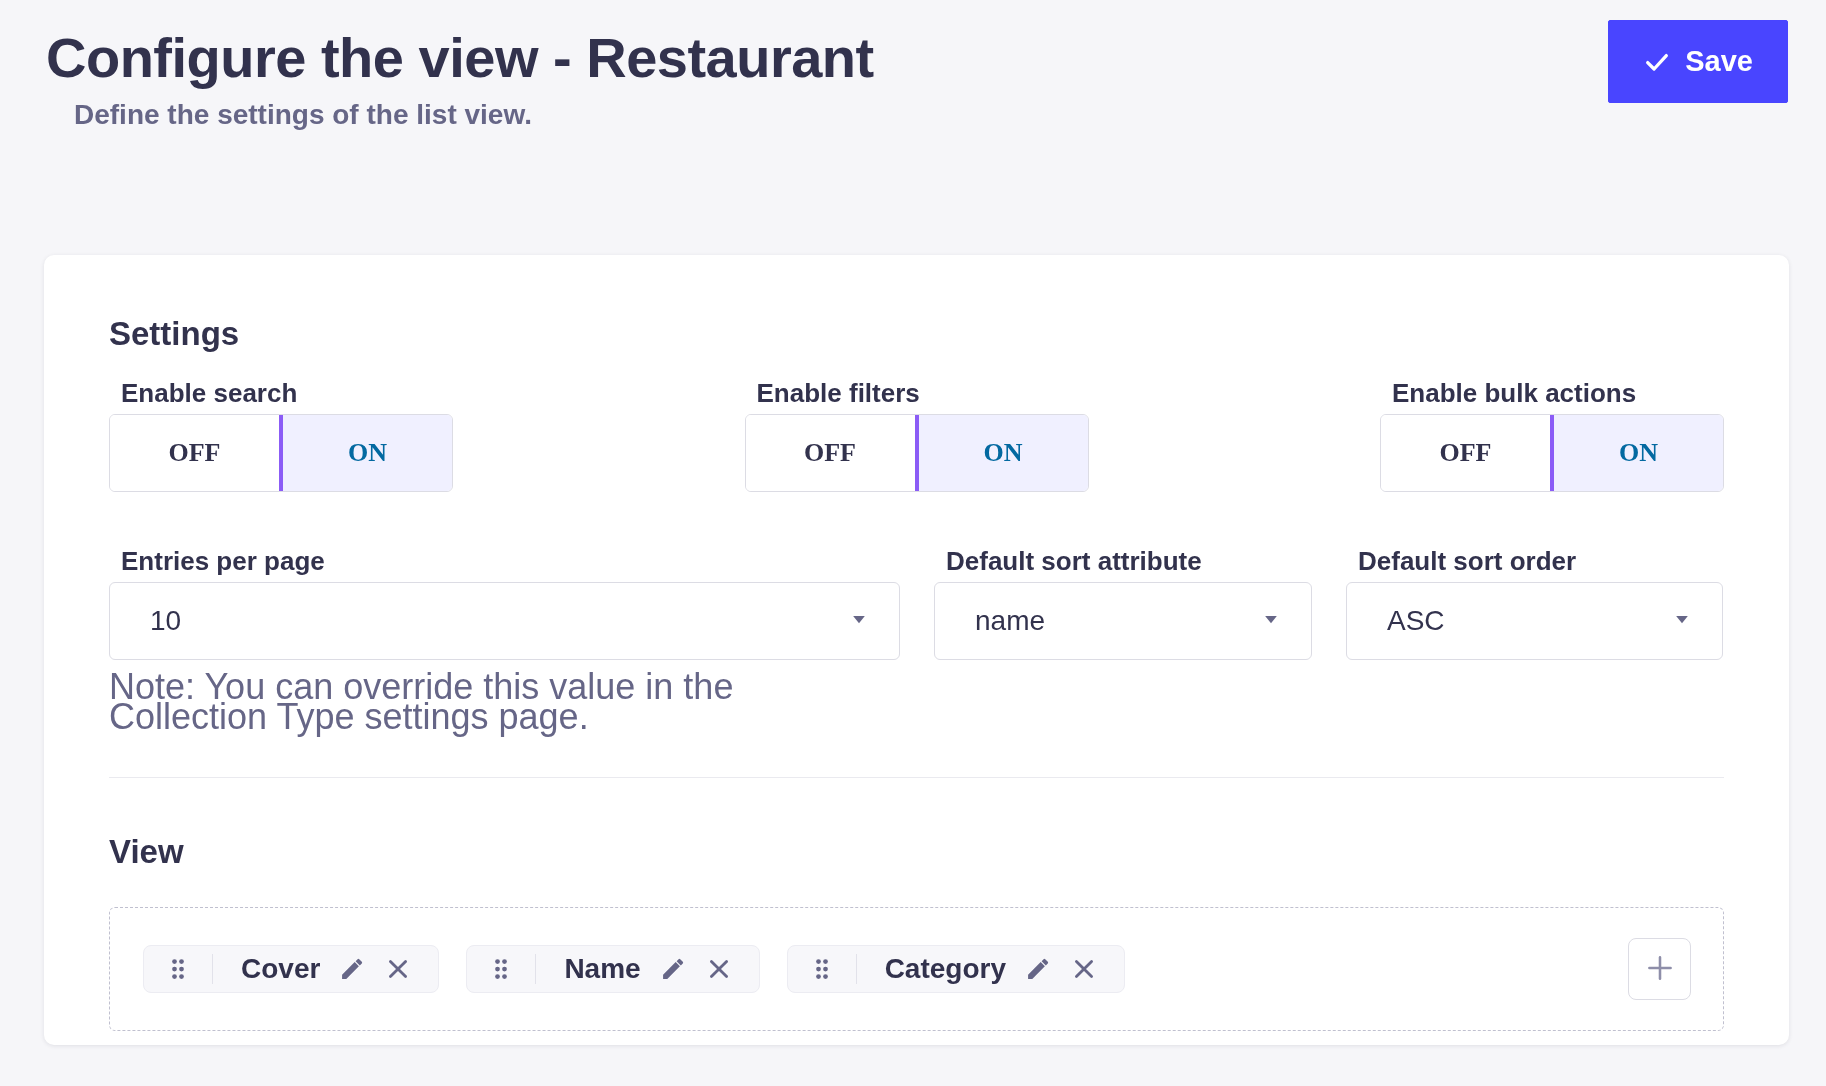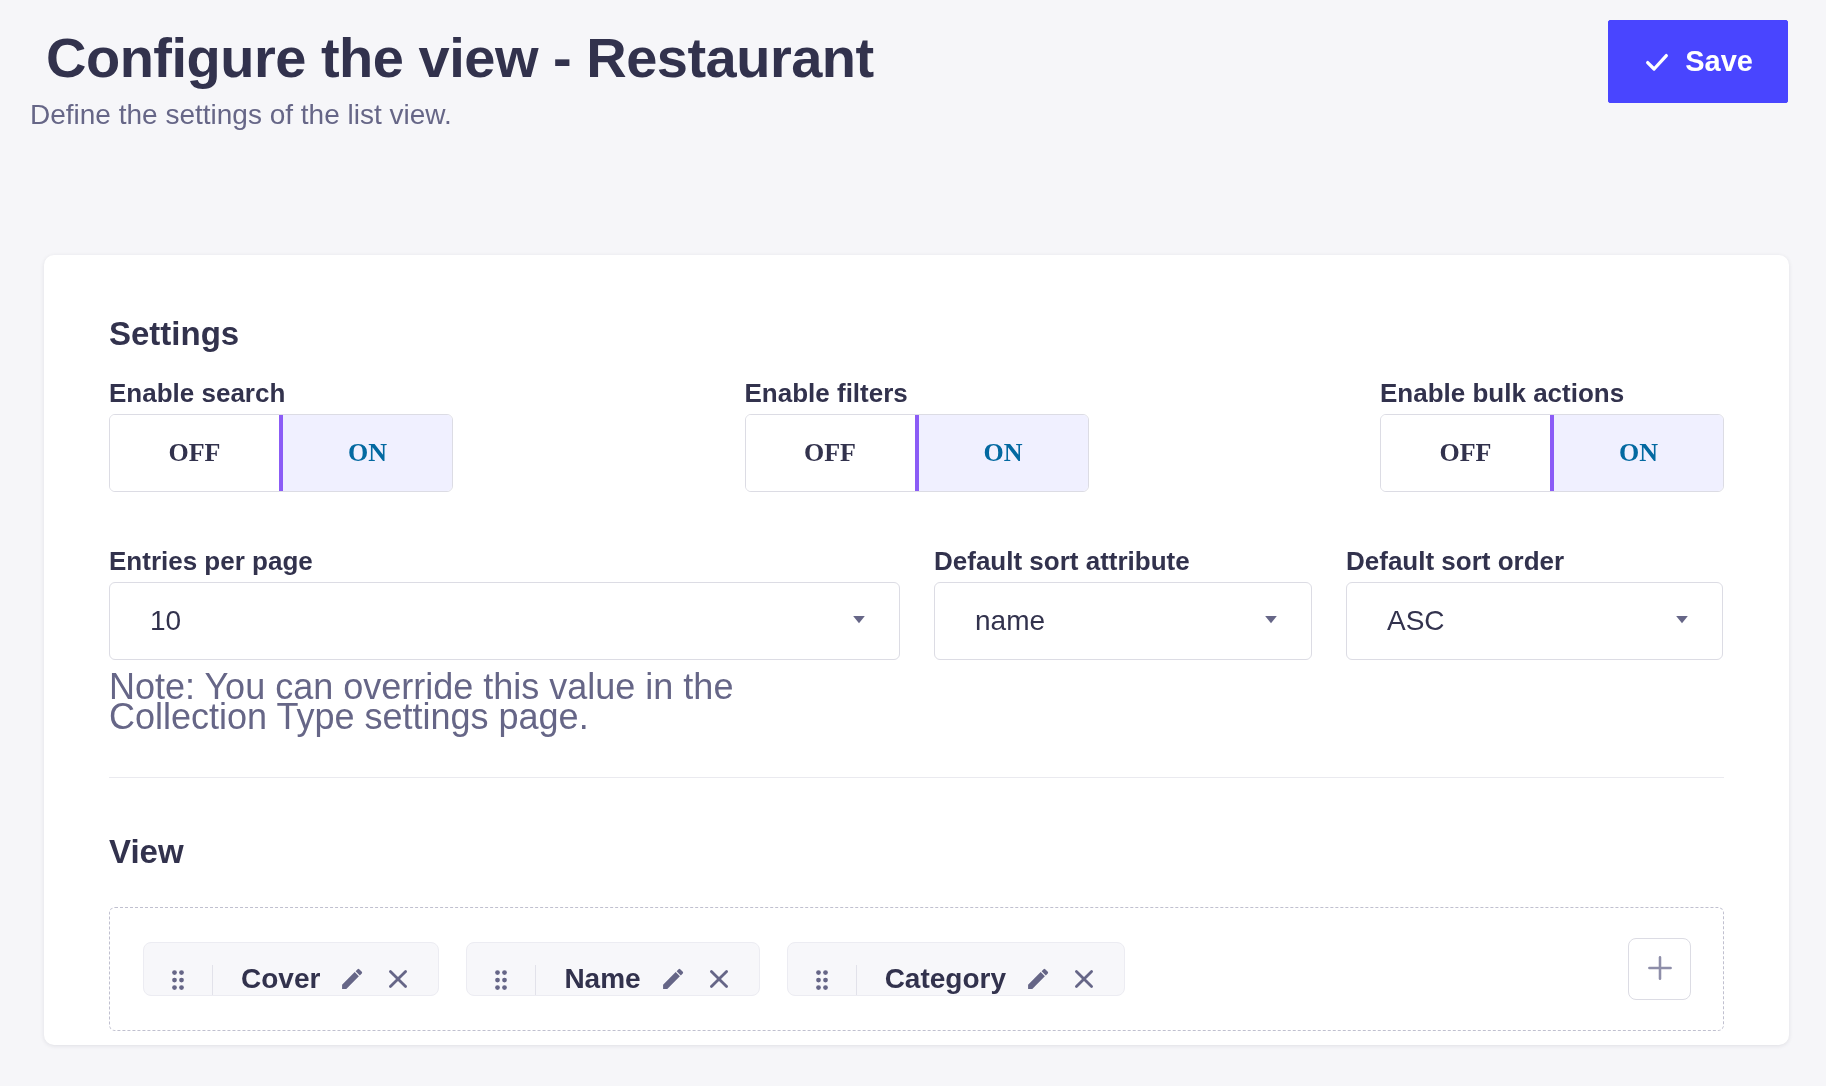--- a/index.html
+++ b/index.html
@@ -1,37 +1,37 @@
 <!DOCTYPE html>
 <html><head>
 <meta charset="utf-8">
 <style>
   html,body{margin:0;padding:0;background:#f6f6f9;}
   body{font-family:"Liberation Sans", sans-serif; -webkit-font-smoothing:antialiased;}
   .page{position:relative;width:1826px;height:1086px;background:#f6f6f9;overflow:hidden;}
 
   
   .page-title{margin:0;padding:26px 16px 0 46px;font-size:56px;line-height:64px;font-weight:700;color:#32324d;letter-spacing:-0.5px;}
-  .page-subtitle{margin:8px 0 0;padding-left:30px;font-size:28px;line-height:34px;font-weight:400;color:#666687;}
+  .page-subtitle{margin:8px 0 0;padding-left:74px;font-size:28px;line-height:34px;font-weight:700;color:#666687;}
   .save-btn{position:absolute;top:20px;right:38px;height:83px;min-width:171px;box-sizing:border-box;
     display:flex;align-items:center;justify-content:center;gap:14px;padding:0 34px;
     background:#4945ff;border:1px solid #4945ff;border-radius:2px;color:#ffffff;
     font-family:inherit;font-size:29px;font-weight:700;cursor:pointer;}
   .save-btn svg{display:block;}
 
   
   .card{position:absolute;left:44px;top:255px;width:1745px;height:790px;box-sizing:border-box;
     background:#ffffff;border-radius:10px;box-shadow:0 1px 4px rgba(33,33,52,0.1);
     padding:62px 65px 0 65px;}
   .section-title{margin:0;font-size:33px;line-height:34px;font-weight:700;color:#32324d;}
 
   
   .toggles-row{display:flex;justify-content:space-between;margin-top:29px;}
   .toggle-col{width:344px;}
-  .field-label{display:block;font-size:26px;line-height:26px;font-weight:700;color:#32324d;margin:0 0 8px 0;}
+  .field-label{display:block;font-size:26px;line-height:26px;font-weight:700;color:#32324d;margin:0 0 8px 12px;}
   .segmented{display:flex;height:78px;box-sizing:border-box;border:1px solid #dcdce4;border-radius:6px;background:#ffffff;overflow:hidden;}
   .seg{flex:1;display:flex;align-items:center;justify-content:center;font-size:26px;font-weight:700;cursor:pointer;user-select:none;font-family:Liberation Serif, serif;}
   .seg-off{color:#32324d;background:#ffffff;}
   .seg-on{color:#0369a1;background:#f0f0ff;border-left:4px solid #8b5cf6;}
 
   
   .selects-row{display:flex;gap:34px;margin-top:56px;}
   .select-col-lg{flex:0 0 791px;}
   .select-col-md{flex:0 0 378px;}
   .select-col-sm{flex:0 0 377px;}
@@ -41,21 +41,21 @@
   .note{margin:12px 0 0;font-size:36px;line-height:30px;color:#666687;}
 
   .divider{border:none;border-top:1px solid #eaeaef;margin:45px 0 0 0;}
 
   .view-title{margin:57px 0 0;}
 
   
   .dashed{margin-top:38px;height:124px;box-sizing:border-box;border:1px dashed #c0c0cf;border-radius:6px;
     display:flex;align-items:center;justify-content:space-between;padding:0 32px 0 33px;}
   .chips{display:flex;gap:27px;}
-  .chip{height:54px;box-sizing:border-box;display:flex;align-items:flex-end;background:#f7f7fa;
+  .chip{height:48px;box-sizing:border-box;display:flex;align-items:center;background:#f7f7fa;
     border:1px solid #ececf2;border-radius:8px;overflow:hidden;}
   .chip-handle{width:69px;display:flex;align-items:center;justify-content:center;border-right:1px solid #e2e2ea;cursor:grab;background:transparent;border-top:none;border-bottom:none;border-left:none;padding:0;}
   .chip-body{display:flex;align-items:center;gap:18px;padding:0 26px 0 28px;}
   .chip-label{font-size:28px;font-weight:700;color:#32324d;white-space:nowrap;}
   .icon-btn{background:none;border:none;padding:0;margin:0;display:flex;align-items:center;justify-content:center;cursor:pointer;}
   .plus-btn{width:63px;height:62px;box-sizing:border-box;border:1px solid #dcdce4;border-radius:8px;background:#ffffff;
     display:flex;align-items:center;justify-content:center;cursor:pointer;}
 </style>
 </head>
 <body>

